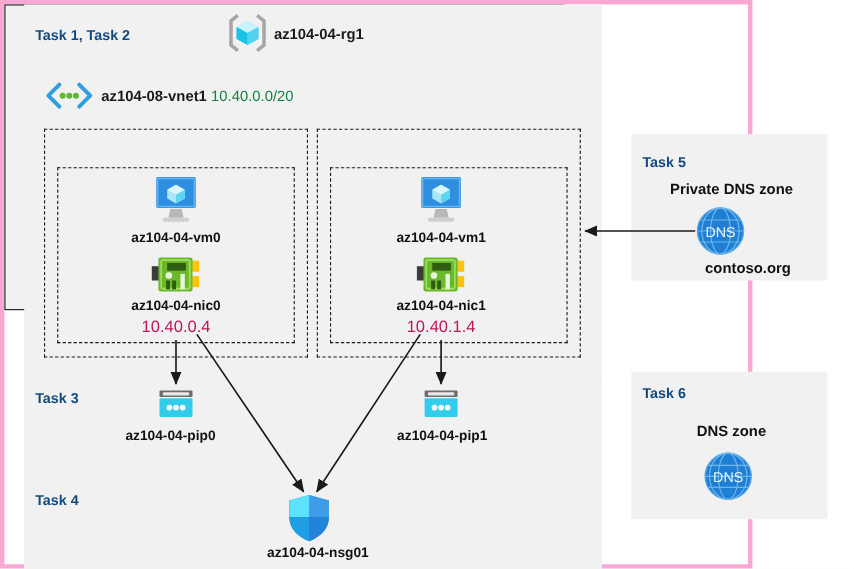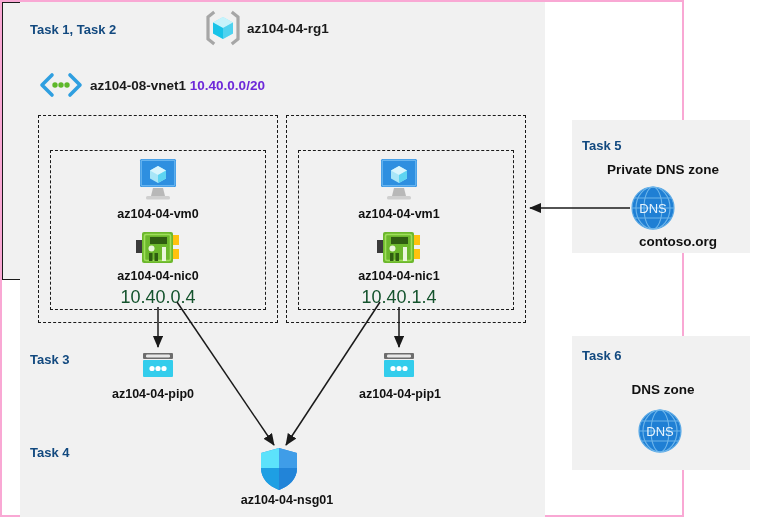--- a/index.html
+++ b/index.html
@@ -6,21 +6,21 @@
   html, body {
     width: 776px; height: 517px;
     background: #ffffff;
     font-family: "Liberation Sans", sans-serif;
     overflow: hidden;
   }
   #canvas {
     position: relative;
     width: 684px; height: 517px;
     background: #ffffff;
-    border: 2px solid #f9a8d4;
+    border: 4px solid #f9a8d4;
   }
 
   
   .panel { position: absolute; background: #f1f1f1; }
 
   #rg-panel      { left: 18px;  top: 0px;   width: 525px; height: 515px; }
   #vnet-box      { left: 26px;  top: 52px;  width: 509px; height: 278px;
                    background: #f1f1f1; border: 1.6px solid #1a1a1a; }
   #task3-panel   { left: 18px;  top: 338px; width: 525px; height: 75px; }
   #task4-panel   { left: 18px;  top: 423px; width: 525px; height: 92px; }
@@ -51,37 +51,37 @@
     font-size: 13px;
     white-space: nowrap;
   }
   .res-title {
     position: absolute;
     font-size: 13.5px;
     color: #1a1a1a;
     white-space: nowrap;
   }
   .res-title b { font-weight: bold; }
-  .res-title span.cidr { font-weight: bold; color: #6d28d9; }
+  .res-title span.cidr { font-weight: normal; color: #15803d; }
 
   .node-label {
     position: absolute;
     text-align: center;
     font-size: 12.5px;
     font-weight: bold;
     color: #111111;
     white-space: nowrap;
     transform: translateX(-50%);
   }
   .node-sub {
     position: absolute;
     text-align: center;
-    font-size: 18px;
+    font-size: 15px;
     font-weight: normal;
-    color: #14532d;
+    color: #be185d;
     white-space: nowrap;
     transform: translateX(-50%);
   }
   .zone-heading {
     position: absolute;
     text-align: right;
     font-size: 13.5px;
     font-weight: bold;
     color: #111111;
     white-space: nowrap;

